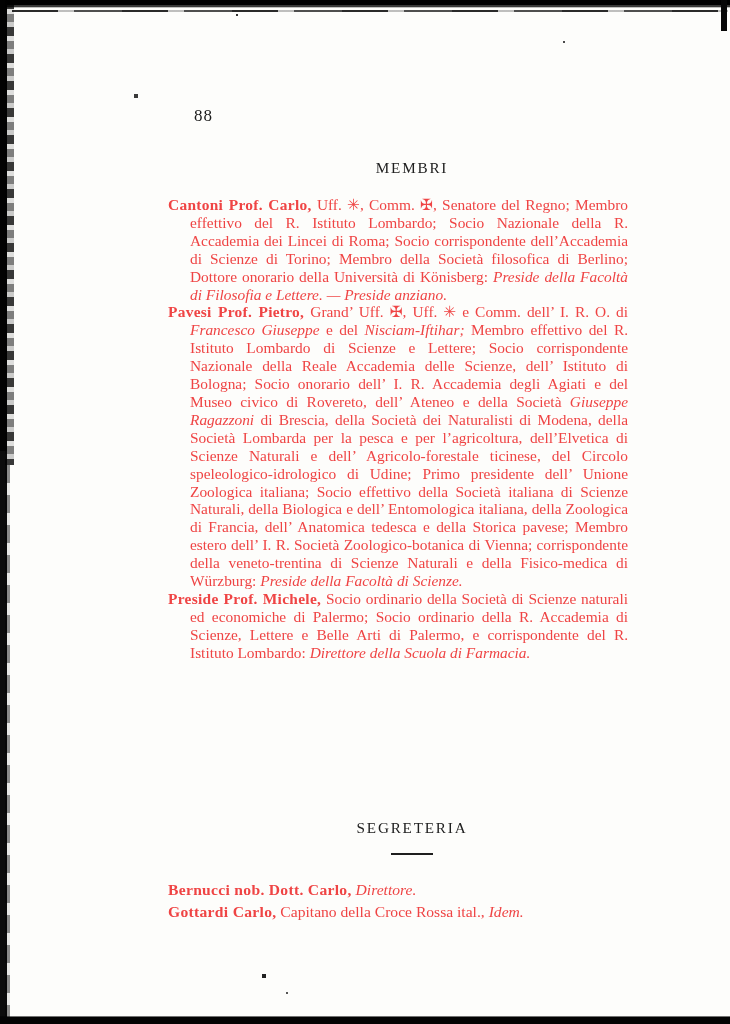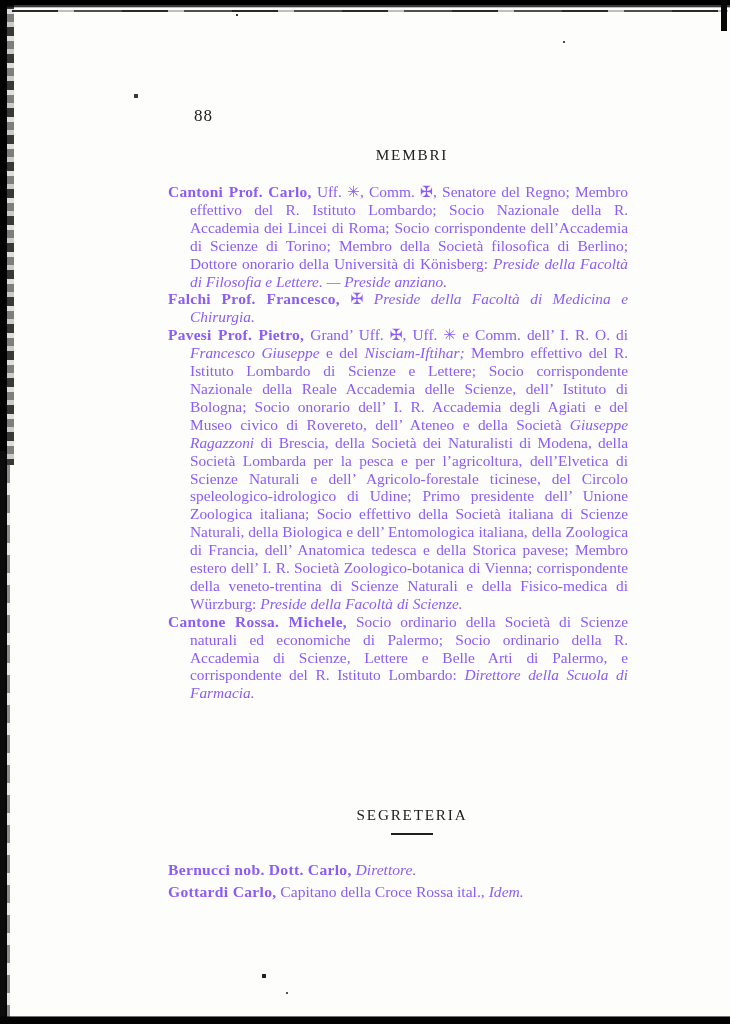--- a/index.html
+++ b/index.html
@@ -55,36 +55,36 @@
 
   
   .page-number {
     position: absolute; left: 194px; top: 106px;
     font-size: 17px; letter-spacing: 1px;
   }
   .section { position: absolute; left: 168px; width: 460px; }
   .section-membri { top: 143px; }
   .section-segreteria { top: 803px; }
   .section-heading {
-    margin: 3px; padding-left: 28px;
+    margin: 16px; padding-left: 28px;
     text-align: center;
     font-size: 15.2px; font-weight: 400; letter-spacing: 1.8px;
     color: #202020;
   }
   .heading-rule {
     width: 42px; height: 2px; background: #1e1e1e;
     margin: 9px 0 0 223px;
   }
   .entries { margin-top: 19px; }
   .section-segreteria .entries { margin-top: 24px; }
   .entry {
     margin: 0; padding-left: 22px; text-indent: -22px;
     font-size: 15.4px; line-height: 17.9px;
     text-align: justify;
-    color: #8b5cf6;
+    color: #ef4444;
   }
   .section-segreteria .entry {
     text-align: left; line-height: 21.8px; font-size: 15.6px;
   }
   .seg-bold { font-weight: 700; letter-spacing: .3px; text-align: right; }
   .seg-italic { font-style: italic; }
   .seg-normal { font-style: normal; }
 </style>
 </head>
 <body>
@@ -97,23 +97,22 @@
 <div class="edge-bottom"></div>
 <div class="corner-mark"></div>
 <div class="specks"></div>
 
 <div class="page-number">88</div>
 
 <div class="section section-membri">
   <h1 class="section-heading">MEMBRI</h1>
   <div class="entries">
       <p class="entry"><span class="seg-bold">Cantoni Prof. Carlo,</span><span class="seg-normal"> Uff. ✳, Comm. ✠, Senatore del Regno; Membro effettivo del R. Istituto Lombardo; Socio Nazionale della R. Accademia dei Lincei di Roma; Socio corrispondente dell’Accademia di Scienze di Torino; Membro della Società filosofica di Berlino; Dottore onorario della Università di Könisberg: </span><span class="seg-italic">Preside della Facoltà di Filosofia e Lettere. — Preside anziano.</span></p>
-      <p class="entry"><span class="seg-bold">Falchi Prof. Francesco,</span><span class="seg-normal"> ✠ </span><span class="seg-italic">Preside della Facoltà di Medicina e Chirurgia.</span></p>
       <p class="entry"><span class="seg-bold">Pavesi Prof. Pietro,</span><span class="seg-normal"> Grand’ Uff. ✠, Uff. ✳ e Comm. dell’ I. R. O. di </span><span class="seg-italic">Francesco Giuseppe</span><span class="seg-normal"> e del </span><span class="seg-italic">Nisciam-Iftihar;</span><span class="seg-normal"> Membro effettivo del R. Istituto Lombardo di Scienze e Lettere; Socio corrispondente Nazionale della Reale Accademia delle Scienze, dell’ Istituto di Bologna; Socio onorario dell’ I. R. Accademia degli Agiati e del Museo civico di Rovereto, dell’ Ateneo e della Società </span><span class="seg-italic">Giuseppe Ragazzoni</span><span class="seg-normal"> di Brescia, della Società dei Naturalisti di Modena, della Società Lombarda per la pesca e per l’agricoltura, dell’Elvetica di Scienze Naturali e dell’ Agricolo-forestale ticinese, del Circolo speleologico-idrologico di Udine; Primo presidente dell’ Unione Zoologica italiana; Socio effettivo della Società italiana di Scienze Naturali, della Biologica e dell’ Entomologica italiana, della Zoologica di Francia, dell’ Anatomica tedesca e della Storica pavese; Membro estero dell’ I. R. Società Zoologico-botanica di Vienna; corrispondente della veneto-trentina di Scienze Naturali e della Fisico-medica di Würzburg: </span><span class="seg-italic">Preside della Facoltà di Scienze.</span></p>
-      <p class="entry"><span class="seg-bold">Cantone Rossa. Michele,</span><span class="seg-normal"> Socio ordinario della Società di Scienze naturali ed economiche di Palermo; Socio ordinario della R. Accademia di Scienze, Lettere e Belle Arti di Palermo, e corrispondente del R. Istituto Lombardo: </span><span class="seg-italic">Direttore della Scuola di Farmacia.</span></p>
+      <p class="entry"><span class="seg-bold">Preside Prof. Michele,</span><span class="seg-normal"> Socio ordinario della Società di Scienze naturali ed economiche di Palermo; Socio ordinario della R. Accademia di Scienze, Lettere e Belle Arti di Palermo, e corrispondente del R. Istituto Lombardo: </span><span class="seg-italic">Direttore della Scuola di Farmacia.</span></p>
     </div>
 </div>
 
 <div class="section section-segreteria">
   <h1 class="section-heading">SEGRETERIA</h1>
   <div class="heading-rule"></div>
   <div class="entries">
       <p class="entry"><span class="seg-bold">Bernucci nob. Dott. Carlo,</span><span class="seg-normal"> </span><span class="seg-italic">Direttore.</span></p>
       <p class="entry"><span class="seg-bold">Gottardi Carlo,</span><span class="seg-normal"> Capitano della Croce Rossa ital., </span><span class="seg-italic">Idem.</span></p>
     </div>

